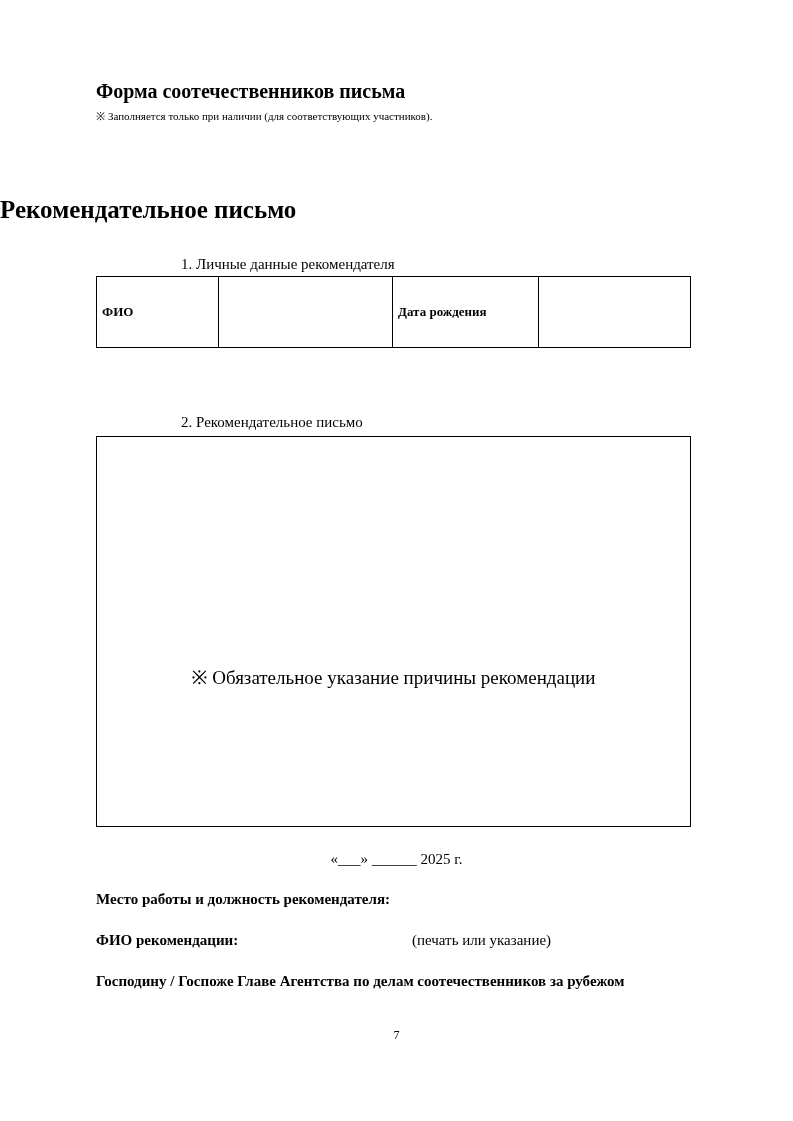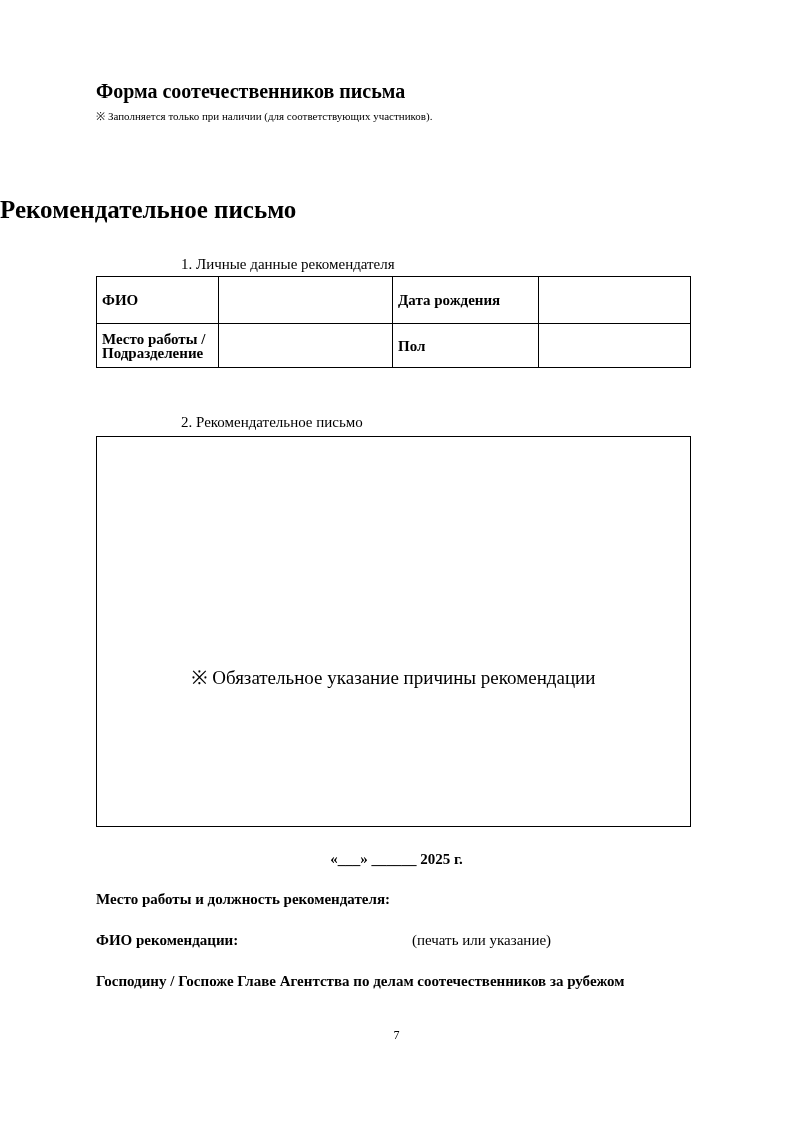--- a/index.html
+++ b/index.html
@@ -5,27 +5,27 @@
   html, body { margin: 0; padding: 0; background: #ffffff; }
   body { width: 793px; height: 1121px; position: relative; font-family: "Liberation Serif", serif; color: #000; overflow: hidden; }
   .abs { position: absolute; }
   .form-title { left: 96px; top: 80px; font-size: 20px; font-weight: bold; }
   .form-note { left: 96px; top: 108px; font-size: 11px; }
   .main-title { left: 0; width: 793px; top: 196px; text-align: left; font-size: 25px; font-weight: bold; }
   .sec-label { font-size: 15px; margin-left: 32px; }
   .sec1 { left: 149px; top: 256px; }
   .sec2 { left: 149px; top: 414px; }
   table.info { position: absolute; left: 96px; top: 276px; width: 594px; border-collapse: collapse; table-layout: fixed; }
-  table.info td { border: 1px solid #000; font-size: 15px; font-weight: bold; padding: 4px 5px; vertical-align: middle; line-height: 14px; }
+  table.info td { border: 1px solid #000; font-size: 13px; font-weight: bold; padding: 16px 5px; vertical-align: middle; line-height: 14px; }
   table.info tr.r1 td { height: 38px; }
   table.info tr.r2 td { height: 35px; }
   table.info tr.r3 td { height: 37px; }
   .letter-box { left: 96px; top: 436px; width: 593px; height: 389px; border: 1px solid #000; display: flex; align-items: center; justify-content: center; }
   .letter-hint { font-size: 19px; padding-top: 90px; }
-  .date-line { left: 0; width: 793px; top: 851px; text-align: center; font-size: 15px; font-weight: bold; }
+  .date-line { left: 0; width: 793px; top: 851px; text-align: center; font-size: 15px; font-weight: normal; }
   .sig1 { left: 96px; top: 891px; font-size: 15px; font-weight: bold; }
   .sig2 { left: 96px; top: 932px; font-size: 15px; font-weight: bold; }
   .sig2-note { left: 412px; top: 932px; font-size: 15px; }
   .addressee { left: 96px; top: 972px; width: 594px; font-size: 15px; font-weight: bold; text-align: justify; text-align-last: left; line-height: 18px; }
   .page-num { left: 0; width: 793px; top: 1028px; text-align: center; font-size: 12px; }
 </style>
 </head>
 <body>
 
 <div class="abs form-title">Форма соотечественников письма</div>
@@ -42,26 +42,20 @@
       <col style="width:146px">
       <col style="width:152px">
   </colgroup>
   <tbody>
       <tr class="r1">
     <td>ФИО</td>
     <td></td>
     <td>Дата рождения</td>
     <td></td>
   </tr>
-  <tr class="r2">
-    <td>Место работы / Подразделение</td>
-    <td></td>
-    <td>Пол</td>
-    <td></td>
-  </tr>
 </tbody>
   </table>
 
 <div class="abs sec-label sec2">2. Рекомендательное письмо</div>
 
 <div class="abs letter-box">
   <div class="letter-hint">※ Обязательное указание причины рекомендации</div>
 </div>
 
 <div class="abs date-line">«___» ______ 2025 г.</div>

